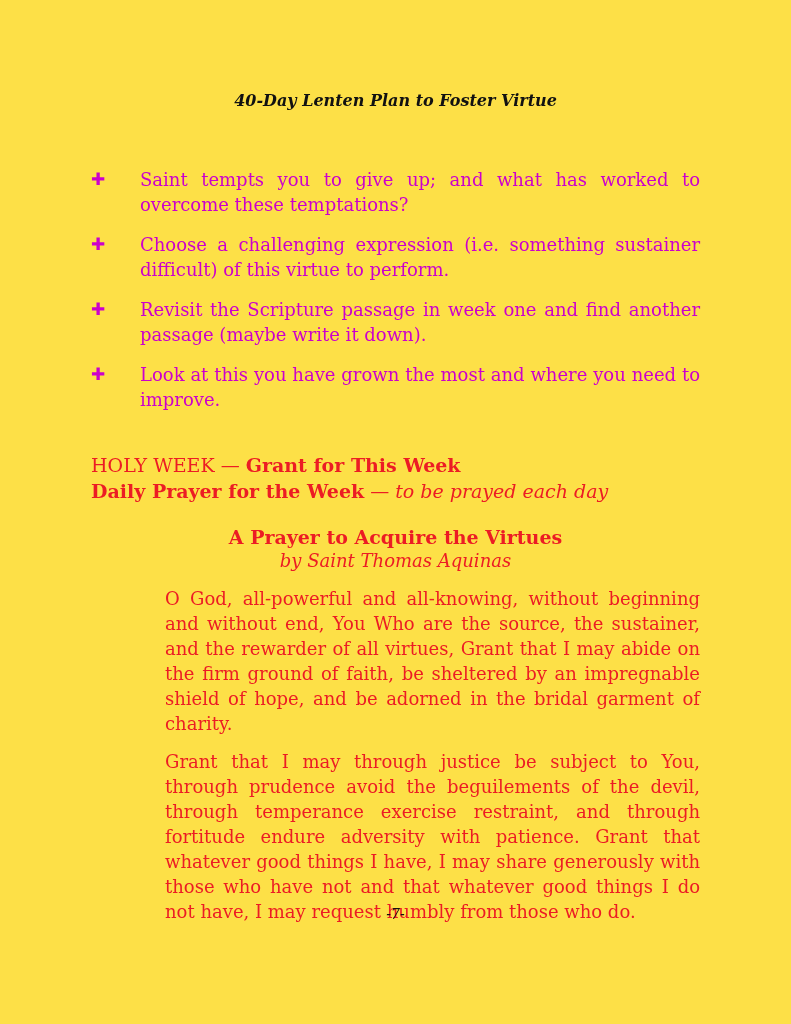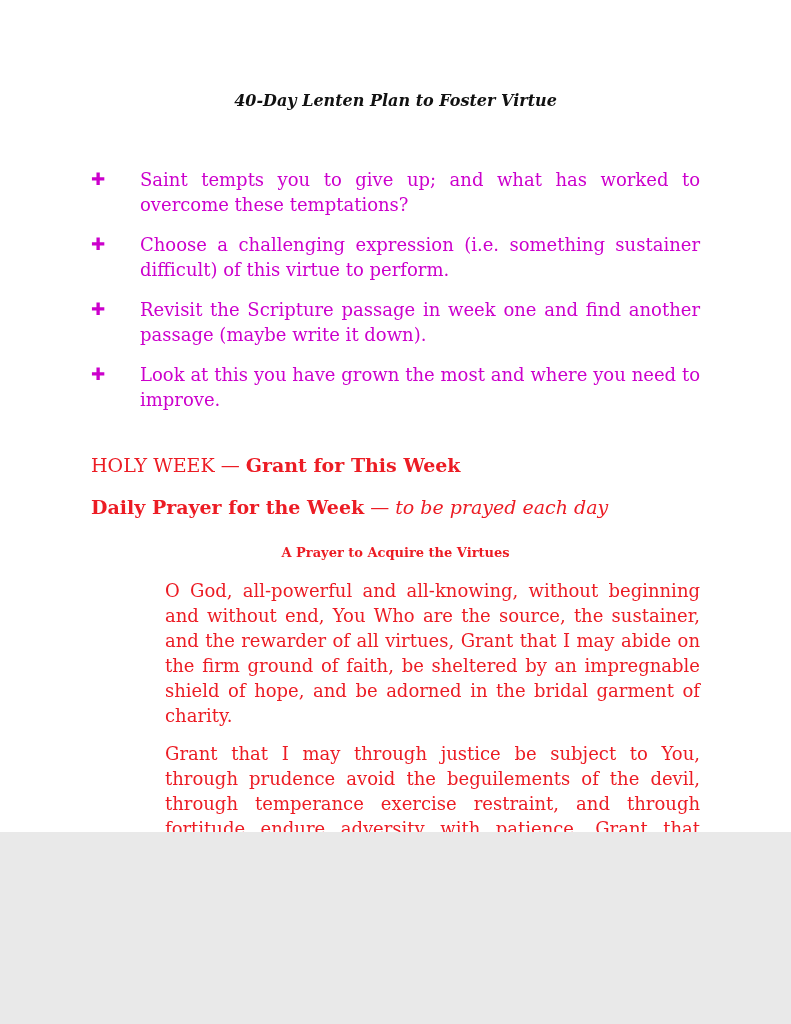--- a/index.html
+++ b/index.html
@@ -1,22 +1,22 @@
 <!DOCTYPE html>
 <html style="--bullet-magenta: #CC00CC; --body-red: #EC1C24; --text-black: #111111;"><head>
 <meta charset="utf-8">
 <style>
   * { margin: 0; padding: 0; box-sizing: border-box; }
   html, body { background: #e9e9e9; }
   .page {
     position: relative;
     width: 791px;
-    height: 832px;
+    height: 1024px;
     margin: 0 auto;
-    background: #ffffff;
+    background: #fde047;
     font-family: "DejaVu Serif", "Liberation Serif", serif;
     overflow: hidden;
   }
   .running-header {
     position: absolute;
     top: 91px; left: 0; right: 0;
     text-align: center;
     font-size: 16px;
     font-weight: bold;
     font-style: italic;
@@ -50,30 +50,30 @@
     flex: 1;
     text-align: justify;
   }
   .section-heading {
     font-size: 19px;
     line-height: 26px;
     font-weight: normal;
     color: var(--body-red, #EC1C24);
   }
   .holy-week-heading { margin-top: 40px; }
-  .daily-prayer-heading { margin-top: 16px; }
+  .daily-prayer-heading { }
   .hw-label { font-weight: normal; text-align: right; }
   .hw-title { font-weight: bold; }
   .dp-label { font-weight: bold; }
   .dp-note { font-weight: normal; font-style: italic; }
   .sep { font-weight: normal; }
   .prayer-title {
     margin-top: 21px;
     text-align: center;
-    font-size: 13px;
+    font-size: 19px;
     font-weight: bold;
     line-height: 24px;
     color: var(--body-red, #EC1C24);
   }
   .prayer-byline {
     text-align: center;
     font-size: 18px;
     font-style: italic;
     line-height: 24px;
     color: var(--body-red, #EC1C24);
@@ -122,20 +122,21 @@
         <span class="bullet-text">Look at this you have grown the most and where you need to improve.</span>
       </li>
     </ul>
 
     <h2 class="section-heading holy-week-heading"><span class="hw-label">HOLY WEEK</span><span class="sep"> — </span><span class="hw-title">Grant for This Week</span></h2>
 
     <h2 class="section-heading daily-prayer-heading"><span class="dp-label">Daily Prayer for the Week</span><span class="sep"> — </span><span class="dp-note">to be prayed each day</span></h2>
 
     <div class="prayer-title">A Prayer to Acquire the Virtues</div>
 
+    <div class="prayer-byline">by Saint Thomas Aquinas</div>
 
     <p class="prayer-paragraph">O God, all-powerful and all-knowing, without beginning and without end, You Who are the source, the sustainer, and the rewarder of all virtues, Grant that I may abide on the firm ground of faith, be sheltered by an impregnable shield of hope, and be adorned in the bridal garment of charity.</p>
 
     <p class="prayer-paragraph">Grant that I may through justice be subject to You, through prudence avoid the beguilements of the devil, through temperance exercise restraint, and through fortitude endure adversity with patience. Grant that whatever good things I have, I may share generously with those who have not and that whatever good things I do not have, I may request humbly from those who do.</p>
 
   </div>
 
   <div class="page-number">-7-</div>
 
 </div>

